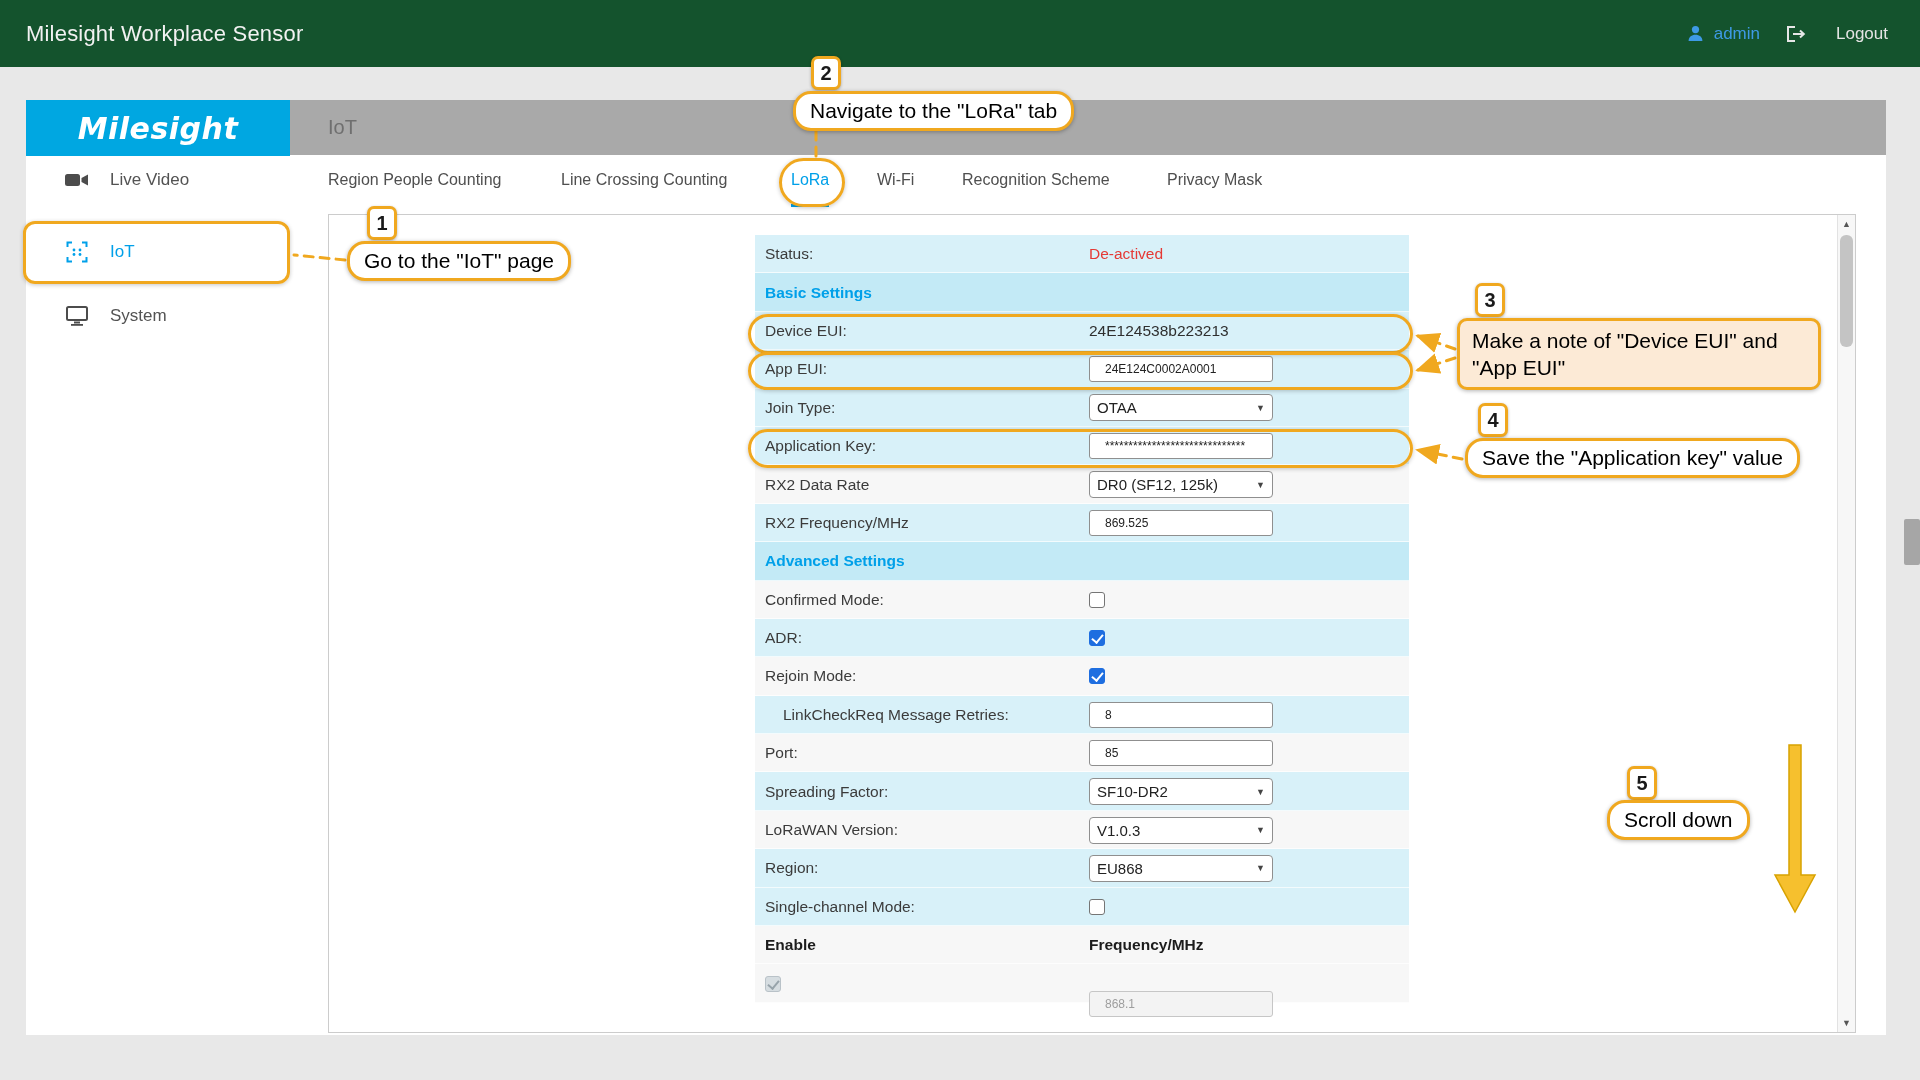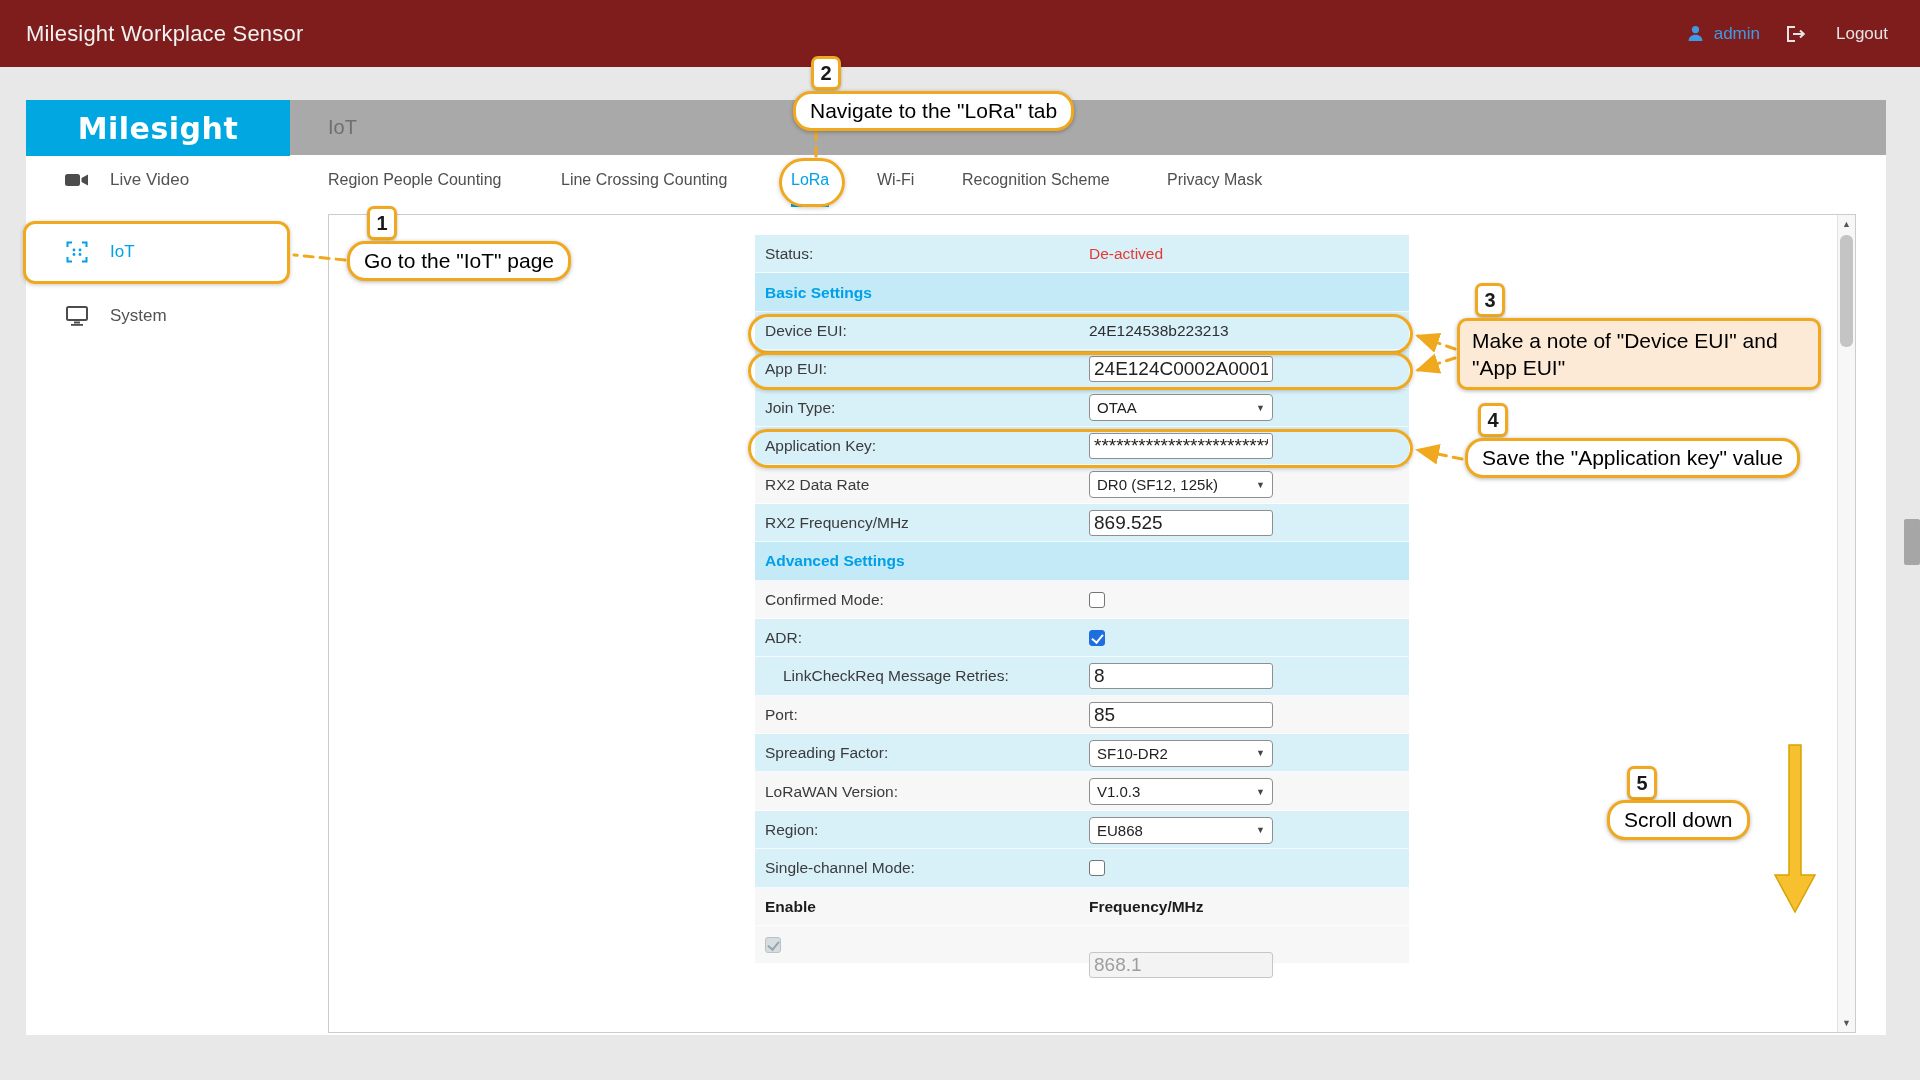--- a/index.html
+++ b/index.html
@@ -1,31 +1,31 @@
 <!DOCTYPE html>
 <html><head>
 <meta charset="utf-8">
 <style>
   * { box-sizing: border-box; margin: 0; padding: 0; }
   html,body { width: 1920px; height: 1080px; }
   body { font-family: "Liberation Sans", sans-serif; background: #e8e8e8; }
   .stage { position: relative; width: 1920px; height: 1080px; overflow: hidden; background: #e8e8e8; }
 
   
-  .topbar { position: absolute; left: 0; top: 0; width: 1920px; height: 67px; background: #7f1d1d; display: flex; align-items: center; z-index: 10; }
+  .topbar { position: absolute; left: 0; top: 0; width: 1920px; height: 67px; background: #14532d; display: flex; align-items: center; z-index: 10; }
   .topbar .title { color: #f2f2f2; font-size: 22px; margin-left: 26px; letter-spacing: .2px; }
   .topbar .right { margin-left: auto; margin-right: 32px; display: flex; align-items: center; gap: 9px; }
   .admin-name { color: #3e9ae5; font-size: 17px; cursor: pointer; }
   .logout-label { color: #e4e4e4; font-size: 17px; cursor: pointer; margin-left: 14px; }
   .tb-icon { display: inline-flex; align-items: center; }
 
   
   .sidebar { position: absolute; left: 26px; top: 100px; width: 264px; height: 935px; background: #ffffff; z-index: 10; }
   .logo { height: 56px; background: #00a7e1; color: #fff; display: flex; align-items: center; justify-content: center;
-          font-size: 30px; font-weight: bold; font-family: "DejaVu Sans", sans-serif; letter-spacing: .5px; }
+          font-size: 30px; font-style: italic; font-weight: bold; font-family: "DejaVu Sans", sans-serif; letter-spacing: .5px; }
   .side-item { position: absolute; left: 0; width: 100%; height: 48px; display: flex; align-items: center; padding-left: 38px; gap: 20px;
                color: #535353; font-size: 17px; cursor: pointer; }
   .side-item.active { color: #00a0e9; }
   .sicon { display: inline-flex; width: 26px; justify-content: center; }
 
   
   .main-bg { position: absolute; left: 290px; top: 100px; width: 1596px; height: 935px; background: #ffffff; z-index: 5; }
   .main-header { position: absolute; left: 290px; top: 100px; width: 1596px; height: 55px; background: #a9a9a9;
                  display: flex; align-items: center; padding-left: 38px; color: #6f6f6f; font-size: 20px; z-index: 6; }
   .tabbar { position: absolute; left: 0; top: 155px; width: 1920px; height: 52px; z-index: 7; }
@@ -40,22 +40,22 @@
   .frow.cyan { background: #d8f1f9; }
   .frow.light { background: #f7f7f7; }
   .frow.section { background: #c3eaf6; }
   .flabel { width: 334px; padding-left: 10px; font-size: 15.5px; color: #3b3b3b; display: flex; align-items: center; gap: 8px; }
   .flabel.indent { padding-left: 28px; }
   .flabel.sec { width: auto; color: #00a0e9; font-weight: bold; text-align: right; }
   .colhead { font-weight: bold; color: #1c1c1c; font-size: 15.5px; }
   .fctrl { flex: 1; display: flex; align-items: center; }
   .sval { font-size: 15.5px; color: #2f2f2f; }
   .sval.red { color: #e53935; }
-  .txt { width: 184px; height: 26px; border: 1px solid #8f8f8f; border-radius: 3px; padding: 0 4px;
-         font-family: "Liberation Sans", sans-serif; font-size: 19px; color: #222; background: #fff; }
+  .txt { width: 184px; height: 26px; border: 1px solid #8f8f8f; border-radius: 3px; padding: 0 15px;
+         font-family: "Liberation Sans", sans-serif; font-size: 12px; color: #222; background: #fff; }
   .txt.disabled { background: #f3f3f3; color: #9e9e9e; border-color: #c6c6c6; margin-top: 40px; }
   .select { width: 184px; height: 27px; border: 1px solid #8f8f8f; border-radius: 4px; background: #fff;
             display: flex; align-items: center; justify-content: space-between; padding: 0 7px; font-size: 15px; color: #222; cursor: pointer; }
   .caret { font-size: 9px; color: #444; }
   .cb { display: inline-block; width: 16px; height: 16px; border: 1.5px solid #757575; border-radius: 3px; background: #fff; position: relative; cursor: pointer; }
   .cb.checked { background: #1e6ee0; border-color: #1e6ee0; }
   .cb.checked::after { content: ''; position: absolute; left: 4px; top: 1px; width: 5px; height: 9px;
                        border: solid #fff; border-width: 0 2.5px 2.5px 0; transform: rotate(40deg); }
   .cb.disabled { background: #d6dde1; border-color: #b9c2c8; cursor: default; }
   .cb.disabled.checked::after { border-color: #97a3aa; }
@@ -223,20 +223,26 @@
         <div class="fctrl">
           <span class="cb"></span>
         </div>
       </div>
       <div class="frow cyan">
         <div class="flabel">ADR:</div>
         <div class="fctrl">
           <span class="cb checked"></span>
         </div>
       </div>
+      <div class="frow light">
+        <div class="flabel">Rejoin Mode:</div>
+        <div class="fctrl">
+          <span class="cb checked"></span>
+        </div>
+      </div>
       <div class="frow cyan">
         <div class="flabel indent">LinkCheckReq Message Retries:</div>
         <div class="fctrl">
           <input class="txt" value="8" style="">
         </div>
       </div>
       <div class="frow light">
         <div class="flabel">Port:</div>
         <div class="fctrl">
           <input class="txt" value="85" style="">

